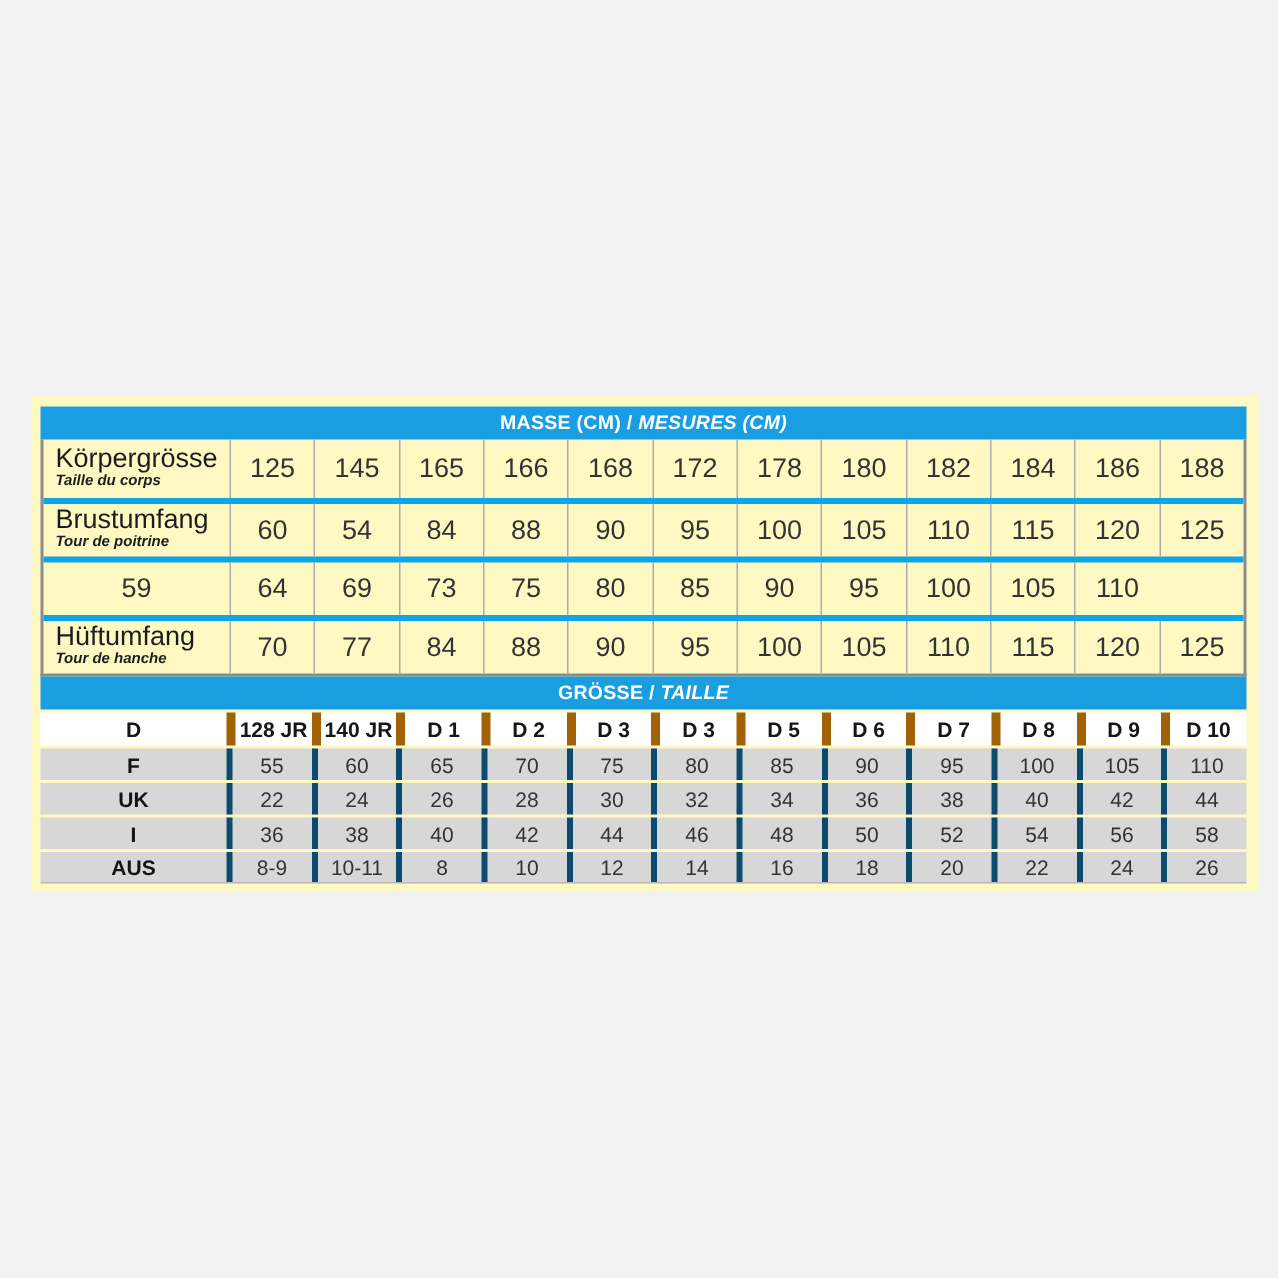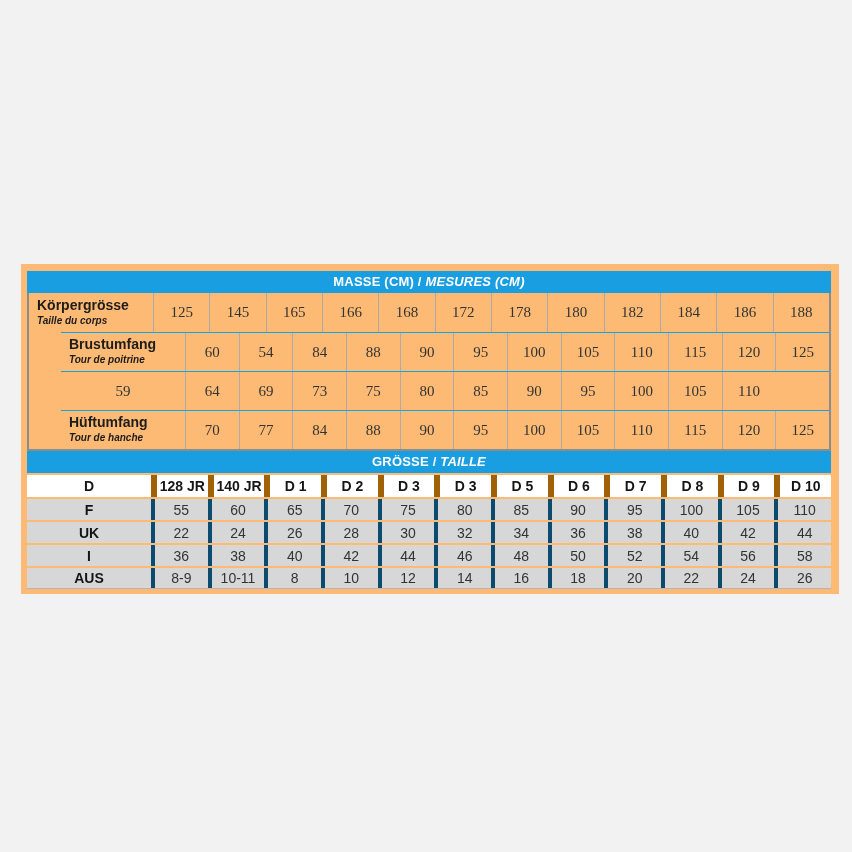--- a/index.html
+++ b/index.html
@@ -10,21 +10,21 @@
     background: var(--page-bg, #f2f2f2);
     font-family: "Liberation Sans", sans-serif;
     -webkit-font-smoothing: antialiased;
   }
   .card {
     position: absolute;
     left: 21px;
     top: 264px;
     width: 818px;
     height: 330px;
-    background: #fdba74;
+    background: #fef9c3;
     box-sizing: border-box;
     padding: 7px 6px;
   }
   .size-chart {
     width: 804px;
   }
   
   .hdr-bar {
     height: 22px;
     line-height: 22px;
@@ -42,39 +42,39 @@
     border: 2px solid #8c8c8c;
     border-top: none;
     box-sizing: border-box;
   }
   .m-row {
     display: grid;
     grid-template-columns: 124px repeat(12, 1fr);
     height: 39px;
     box-sizing: border-box;
   }
-  .m-row + .m-row { border-top: 1px solid #0ea5e9; margin-left: 32px; }
+  .m-row + .m-row { border-top: 4px solid #0ea5e9; }
   .m-row .cell {
     border-left: 1px solid #ababab;
     display: flex;
     align-items: center;
     justify-content: center;
     box-sizing: border-box;
   }
   .m-row .cell:first-child { border-left: none; }
   .m-row .lbl {
     flex-direction: column;
     align-items: flex-start;
     justify-content: center;
     padding-left: 8px;
     line-height: 15px;
   }
-  .lbl .de { font-weight: bold; font-size: 14px; color: #1c1c1c; }
+  .lbl .de { font-weight: normal; font-size: 18px; color: #1c1c1c; }
   .lbl .fr { font-weight: bold; font-style: italic; font-size: 10px; color: #1c1c1c; }
-  .m-row .val { font-size: 15px; color: #333333; font-family: Liberation Serif, serif; }
+  .m-row .val { font-size: 18px; color: #333333; }
   
   .sizes { margin-top: 0; }
   .s-row {
     display: grid;
     grid-template-columns: 124px repeat(12, 1fr);
     box-sizing: border-box;
   }
   .s-row .cell {
     display: flex;
     align-items: center;

